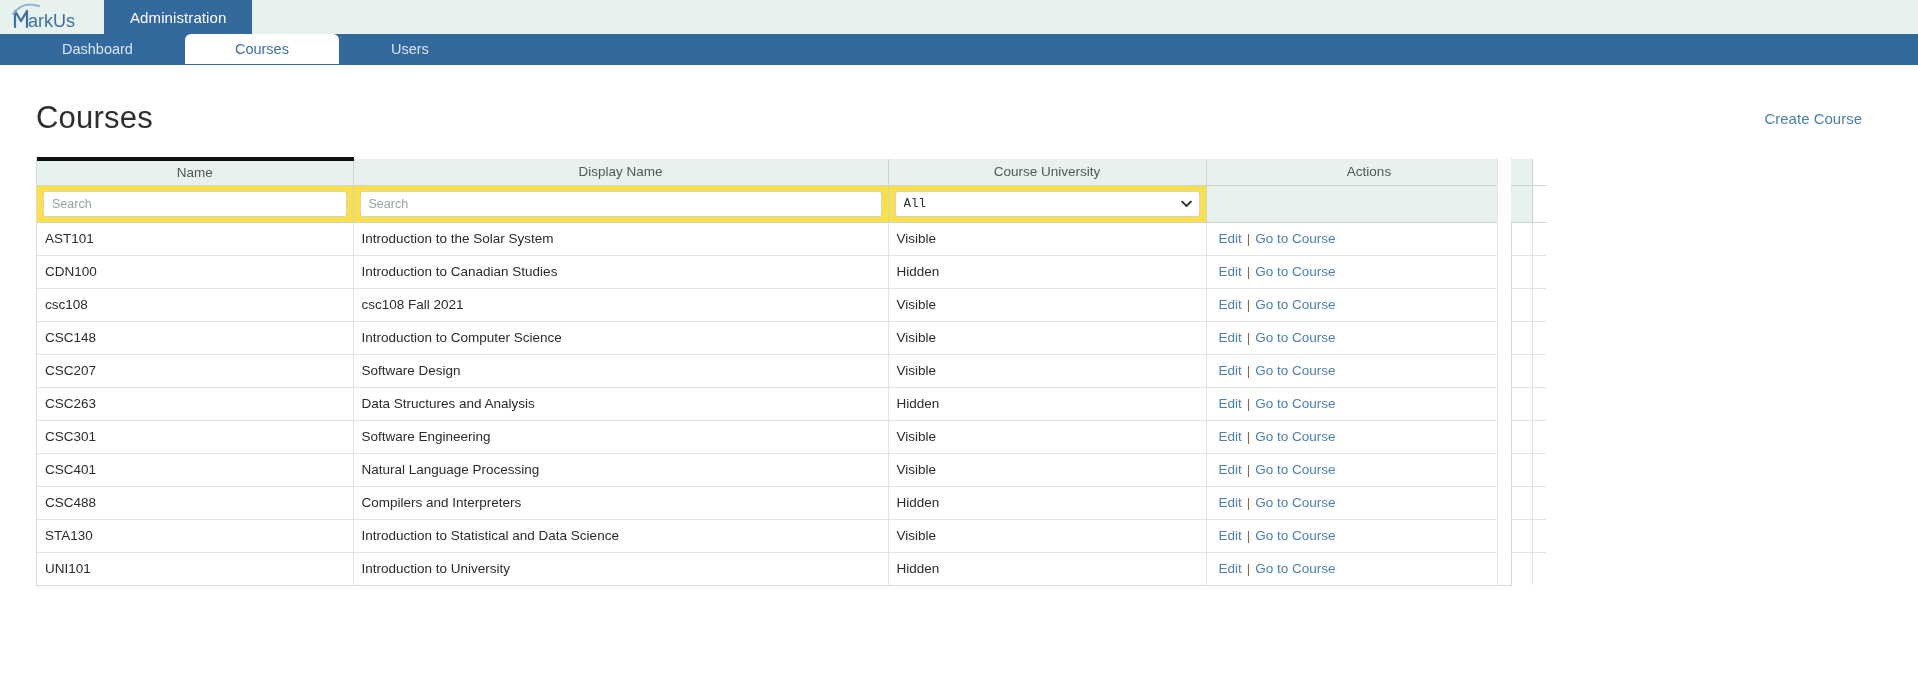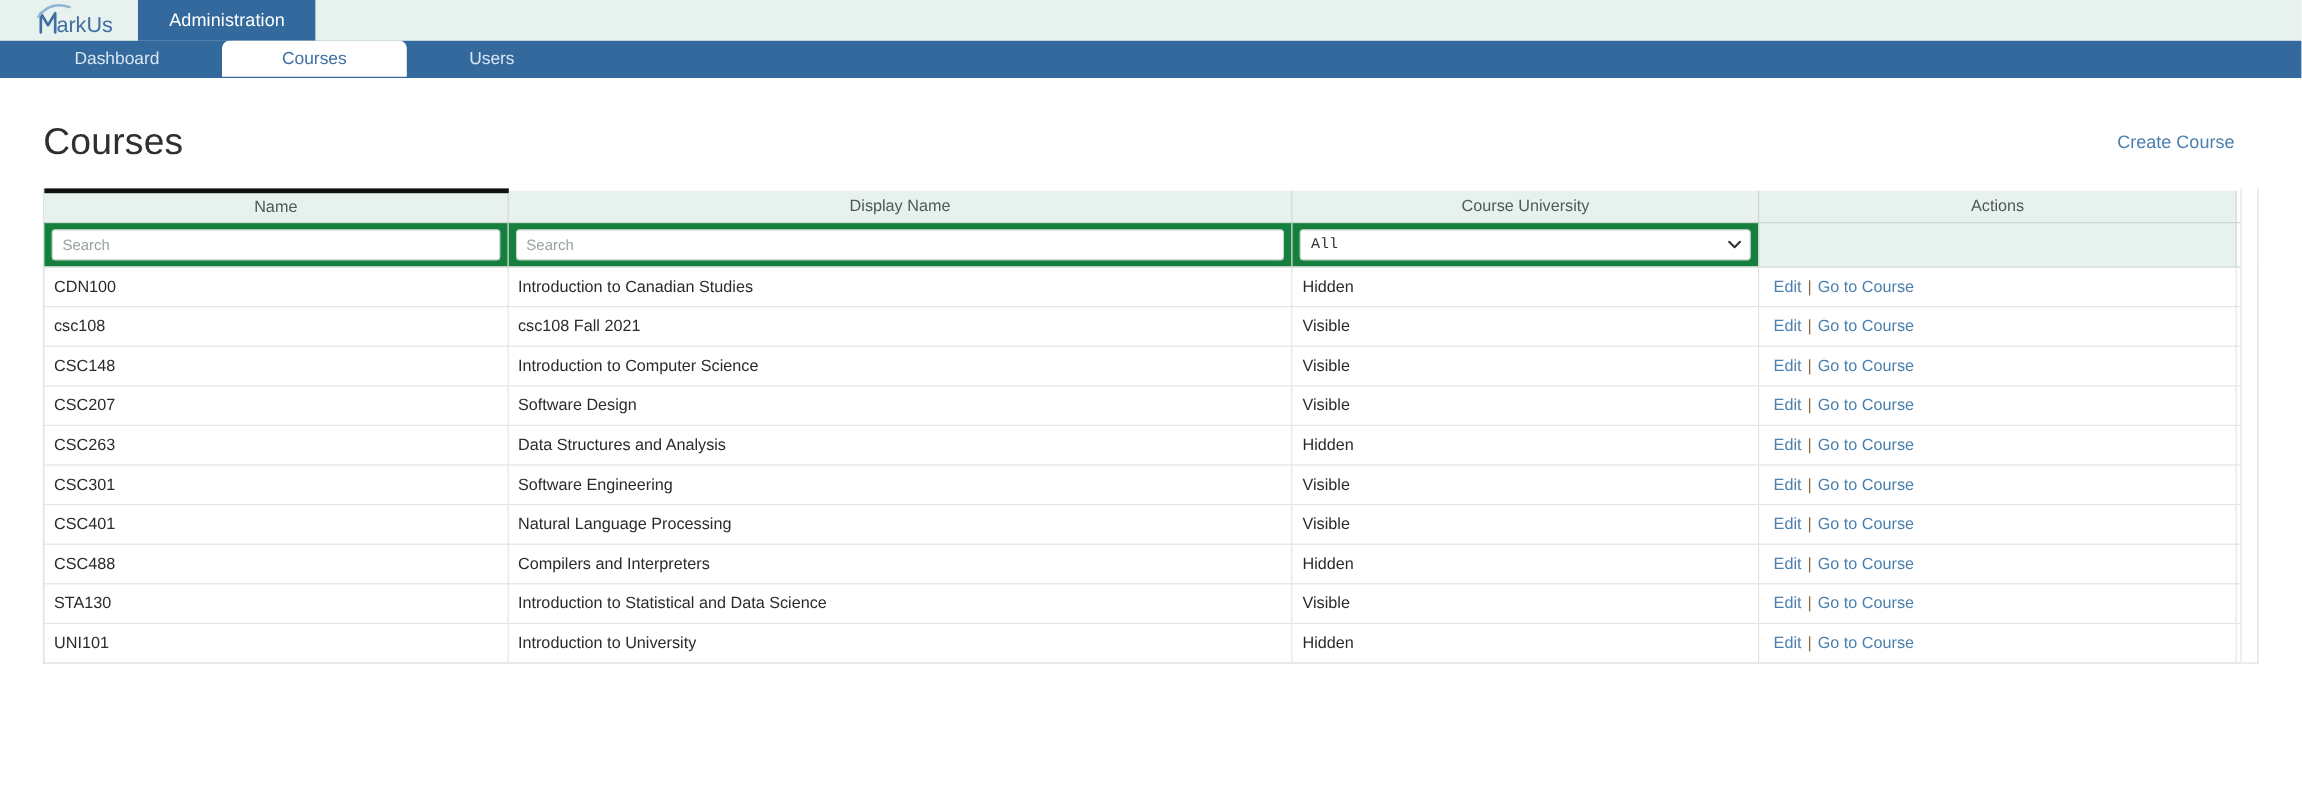--- a/index.html
+++ b/index.html
@@ -23,23 +23,22 @@
     background: #e7f1ed;
     display: flex;
     align-items: stretch;
   }
   .brand {
     width: 104px;
     min-width: 104px;
     background: #e7f1ed;
     display: flex;
     align-items: center;
-    justify-content: flex-end;
-    position: relative;
-    padding-left: 11px;
+    justify-content: center;
+    position: relative;
   }
   .brand svg { display: block; }
   .admin-tab {
     background: #34699e;
     color: #ffffff;
     font-size: 15px;
     padding: 4px 26px;
     display: flex;
     align-items: center;
     letter-spacing: .1px;
@@ -102,21 +101,21 @@
     text-decoration: none;
     cursor: pointer;
     margin-right: 20px;
   }
 
   
   .table-wrap {
     border: 1px solid #d7dcd9;
     border-top: none;
     background: #ffffff;
-    width: 1846px;
+    width: 1476px;
     box-sizing: border-box;
     position: relative;
   }
   table.grid {
     border-collapse: collapse;
     table-layout: fixed;
     width: 100%;
   }
   table.grid col.c-name    { width: 316px; }
   table.grid col.c-display { width: 535px; }
@@ -139,21 +138,21 @@
   thead th.sorted {
     border-top: 4px solid #101010;
   }
   thead th.gutter {
     background: #ffffff;
     border-right: none;
   }
 
   
   tr.filters td {
-    background: #15803d;
+    background: #fde047;
     padding: 5px 6px;
     border-right: 1px solid #ccd6d1;
     border-bottom: 1px solid #ccd6d1;
     box-sizing: border-box;
     height: 36px;
   }
   tr.filters td.gutter {
     background: #ffffff;
     border-right: none;
   }
@@ -312,20 +311,27 @@
                   </svg>
               </span>
             </div>
           </td>
           <td class="noctl"></td>
           <td class="gutter"></td>
         </tr>
       </thead>
       <tbody>
           <tr>
+            <td>AST101</td>
+            <td>Introduction to the Solar System</td>
+            <td>Visible</td>
+            <td class="actions"><a class="act-link">Edit</a><span class="act-sep">|</span><a class="act-link">Go to Course</a></td>
+            <td class="gutter"></td>
+          </tr>
+          <tr>
             <td>CDN100</td>
             <td>Introduction to Canadian Studies</td>
             <td>Hidden</td>
             <td class="actions"><a class="act-link">Edit</a><span class="act-sep">|</span><a class="act-link">Go to Course</a></td>
             <td class="gutter"></td>
           </tr>
           <tr>
             <td>csc108</td>
             <td>csc108 Fall 2021</td>
             <td>Visible</td>

